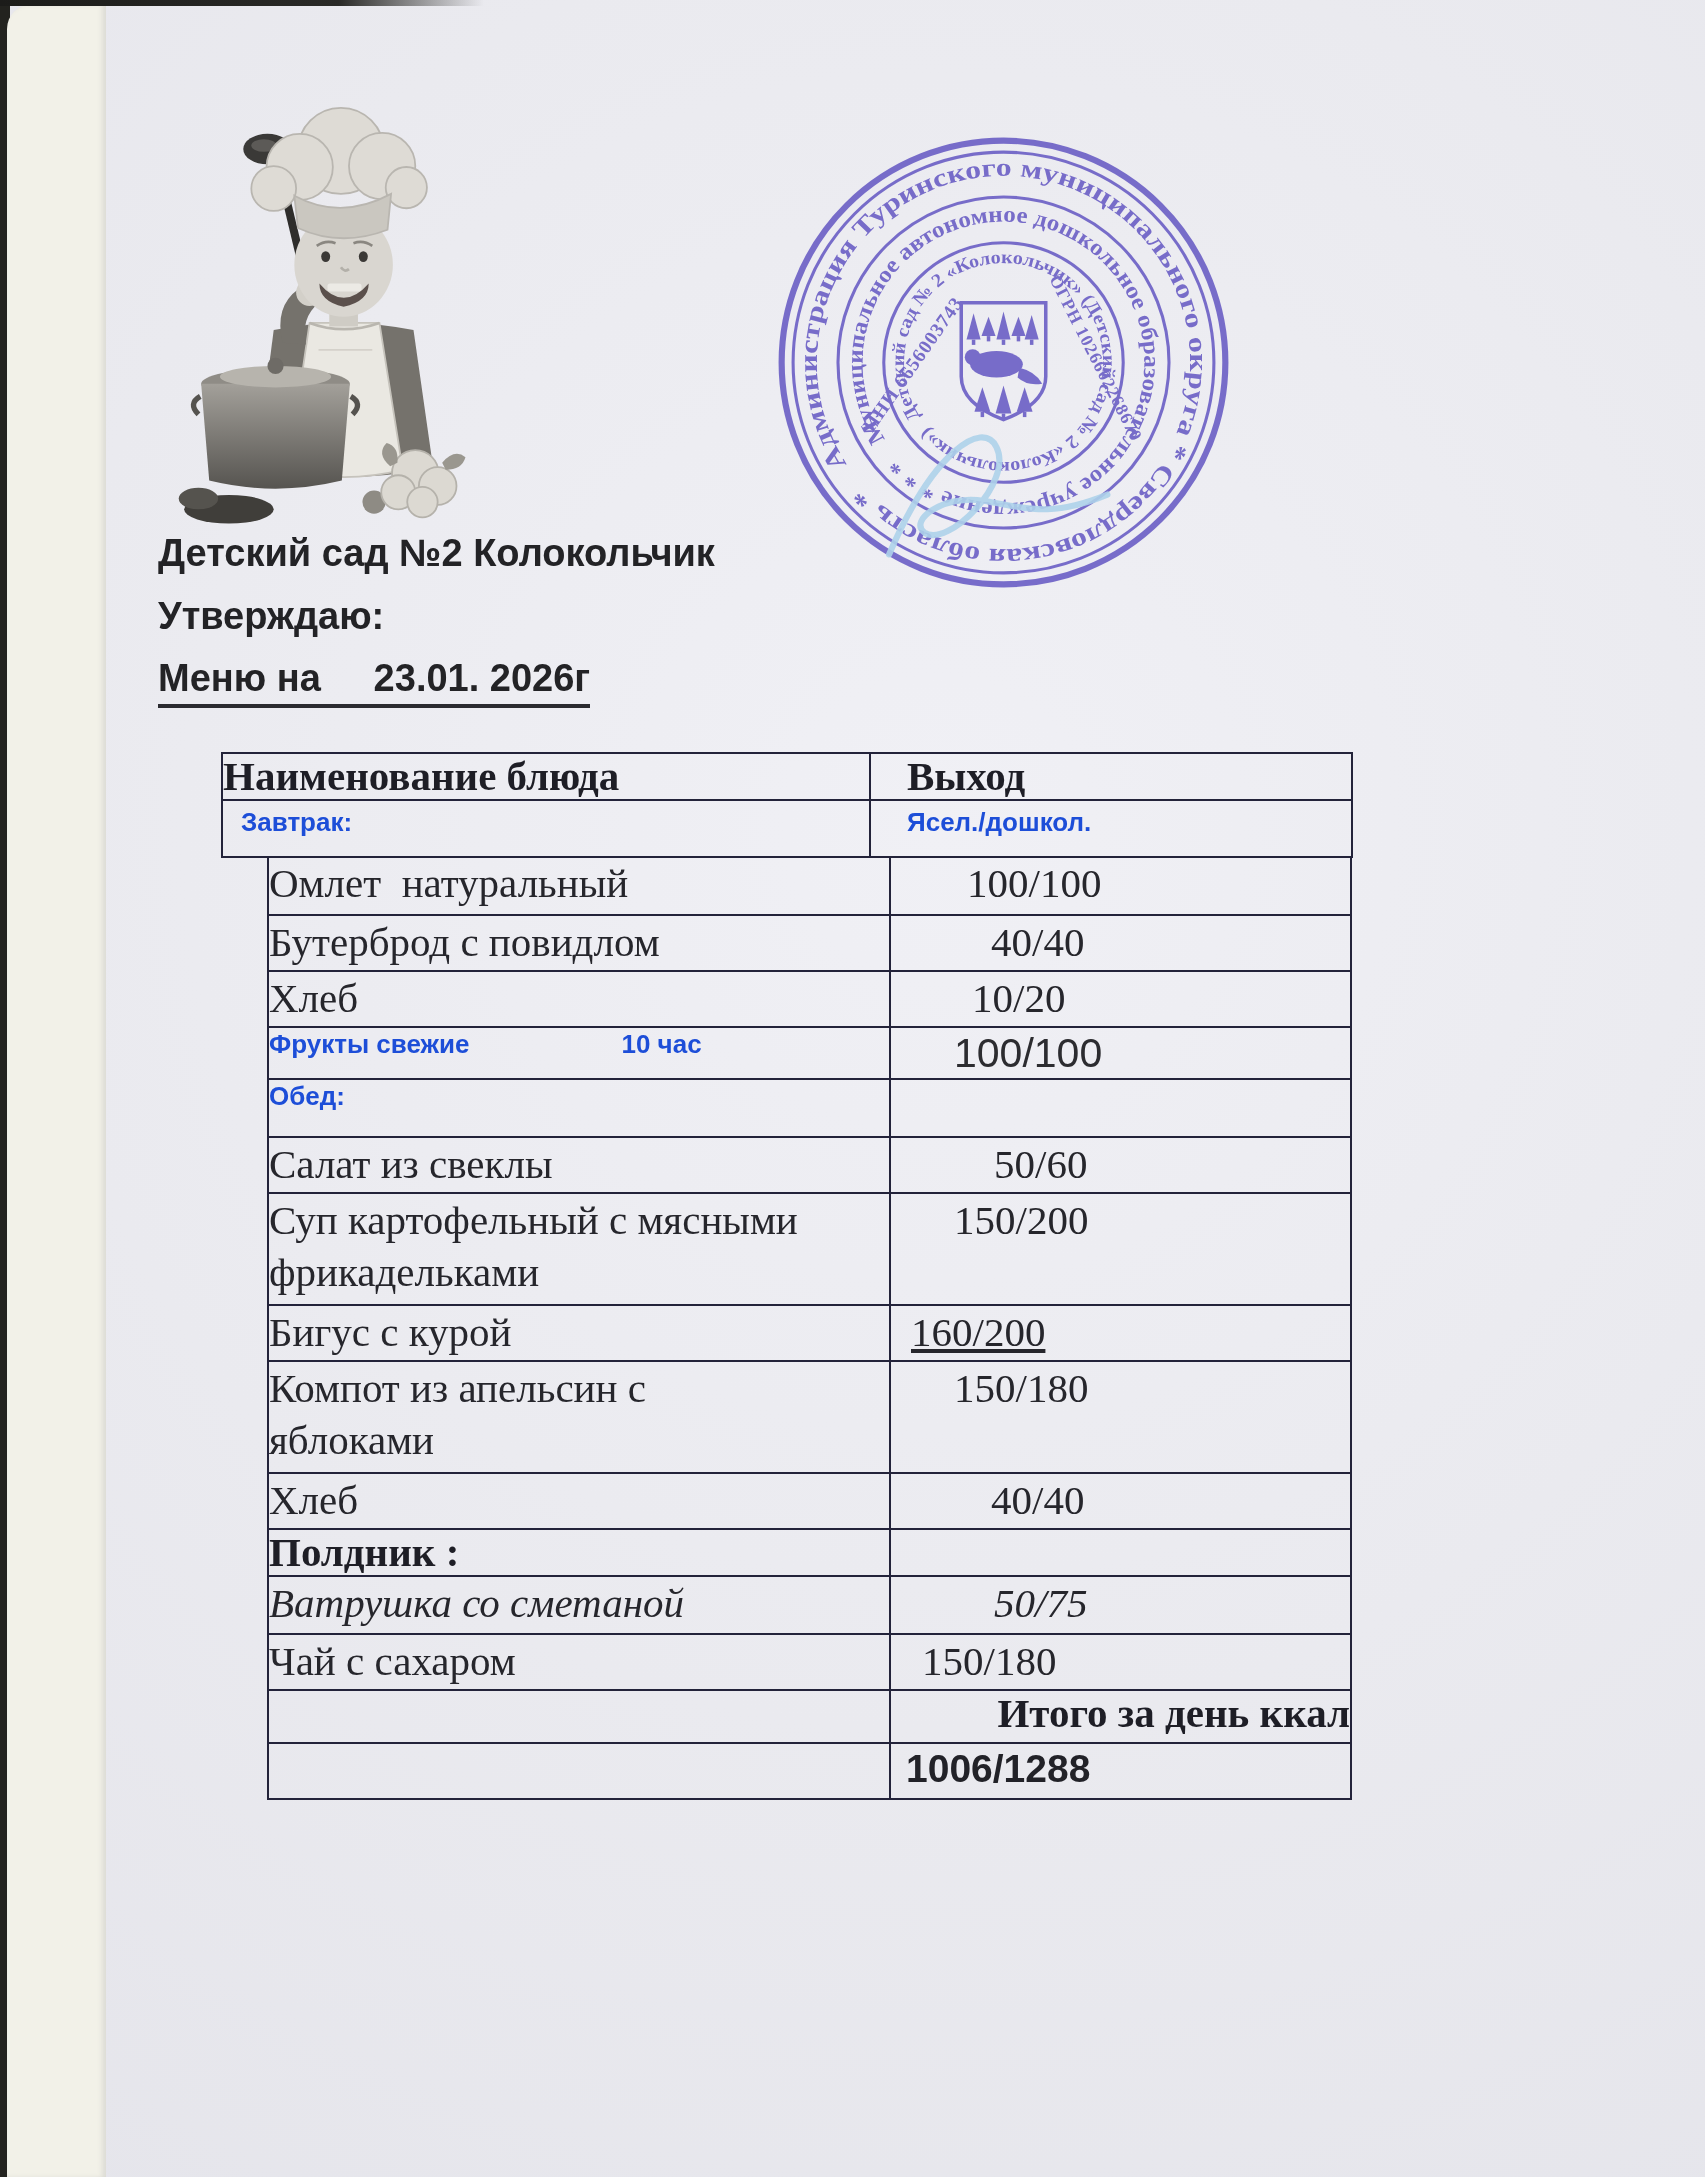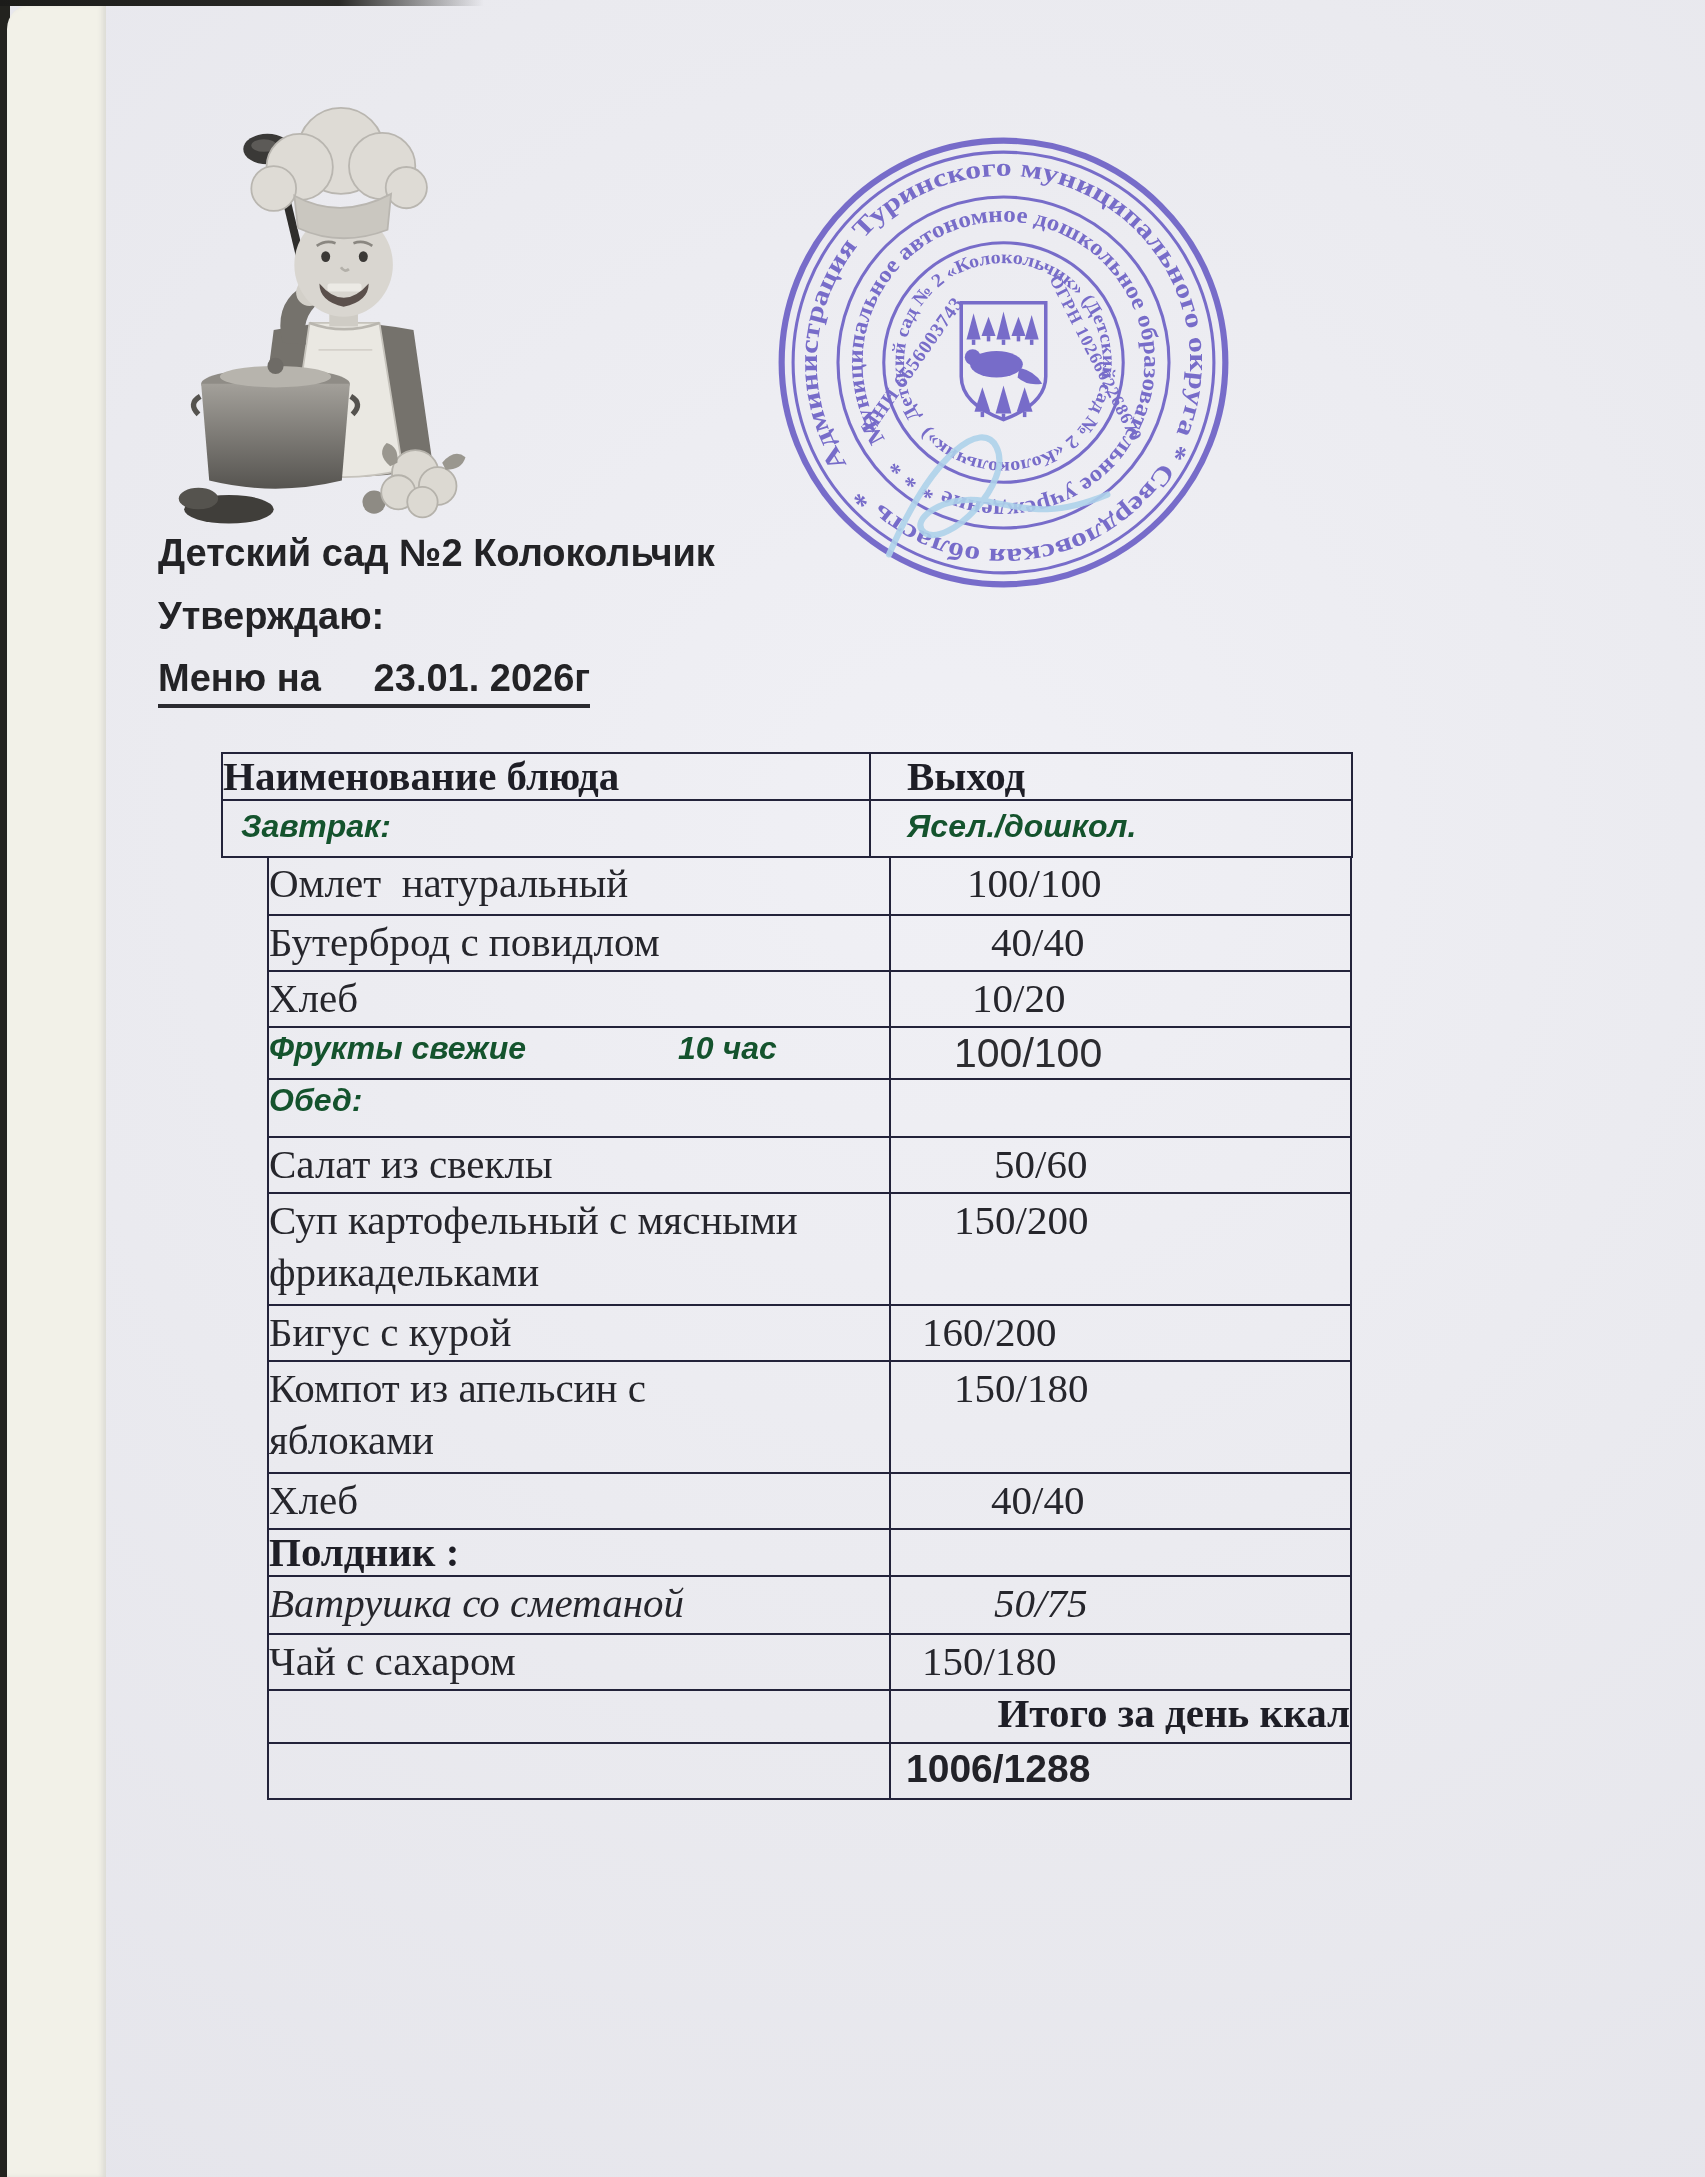--- a/index.html
+++ b/index.html
@@ -30,22 +30,22 @@
     padding:0; box-sizing:border-box; }
   .hdr-table { left:221px; top:752px; width:1129px; }
   .dishes-table { left:267px; top:857px; width:1084px; }
   .dishes-table tr:first-child td { border-top:none; }
 
   td.c-name { padding-left:22.4px; }
   td.c-out  { padding-top:1.8px; }
 
   .serifbold { font-family:"Liberation Serif", serif; font-weight:bold; font-size:41px;
     color:#1e1e26; line-height:1.1; }
-  .sansbold  { font-family:"Liberation Sans", sans-serif; font-weight:bold; font-size:32px;
-    color:#14532d; line-height:1.25;font-style:italic; }
+  .sansbold  { font-family:"Liberation Sans", sans-serif; font-weight:bold; font-size:26px;
+    color:#1d4ed8; line-height:1.25; }
   .serif     { font-family:"Liberation Serif", serif; font-size:41px; color:#26262c;
     line-height:52px; white-space:pre-wrap; }
   .sansnum   { font-family:"Liberation Sans", sans-serif; font-size:41px; color:#2c2c30; line-height:50px;}
   .sansbold-big { font-family:"Liberation Sans", sans-serif; font-weight:bold; font-size:39px;
     color:#222228; line-height:50px; }
   td.ghost { border:none; }
   .hdr-table td { padding-left:54px; }
   .hdr-table tr:first-child td { padding-top:0px; }
   .hdr-table td.h-out { padding-left:36px; }
   .hdr-table tr.r2 td { padding-left:18px; padding-top:5.4px; }
@@ -236,21 +236,21 @@
           <td class="c-name serif">Салат из свеклы</td>
           <td class="c-out serif" style="padding-left: 103px;">50/60</td>
         </tr>
         <tr style="height: 112px;">
           <td class="c-name serif">Суп картофельный с мясными
 фрикадельками</td>
           <td class="c-out serif" style="padding-left: 63px;">150/200</td>
         </tr>
         <tr style="height: 56px;">
           <td class="c-name serif">Бигус с курой</td>
-          <td class="c-out serif" style="padding-left: 31px;">160/200</td>
+          <td class="c-out serif" style="padding-left: 20px; text-decoration: underline;">160/200</td>
         </tr>
         <tr style="height: 112px;">
           <td class="c-name serif">Компот из апельсин с
 яблоками</td>
           <td class="c-out serif" style="padding-left: 63px;">150/180</td>
         </tr>
         <tr style="height: 56px;">
           <td class="c-name serif">Хлеб</td>
           <td class="c-out serif" style="padding-left: 100px;">40/40</td>
         </tr>

